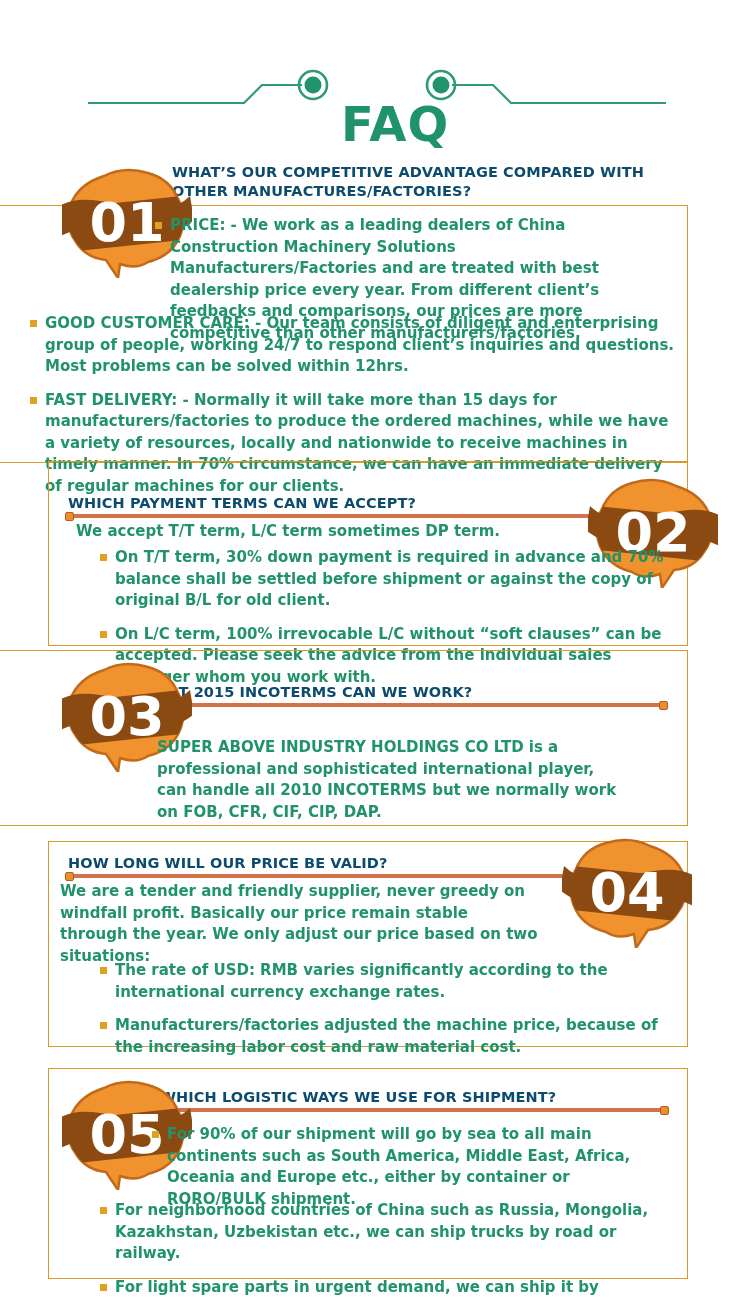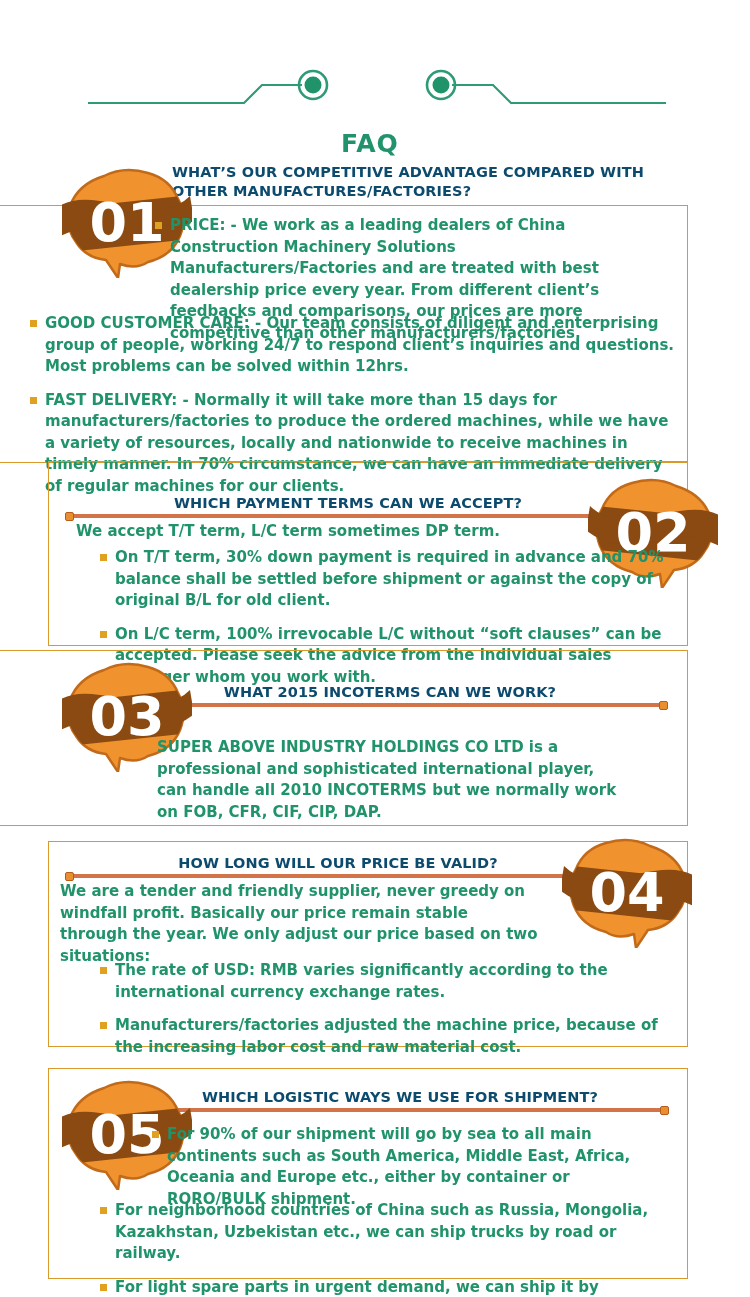--- a/index.html
+++ b/index.html
@@ -6,24 +6,23 @@
   body{
     width:750px;height:1297px;position:relative;overflow:hidden;
     font-family:"Liberation Sans", sans-serif;
     -webkit-font-smoothing:antialiased;
   }
   
   .faq-header{position:absolute;left:0;top:40px;width:750px;height:100px;}
   .faq-header svg{display:block;}
   .faq-title{
     position:absolute;left:341px;top:60px;
-    font-size:25px;font-weight:bold;letter-spacing:1px;
+    font-size:48px;font-weight:bold;letter-spacing:1px;
     color:#21936a;font-family:"DejaVu Sans", sans-serif;
     line-height:1;
-    margin-top:31px;
   }
   
   .box{position:absolute;border:1.5px solid #d99a2b;box-sizing:border-box;background:transparent;}
   .box.no-left{border-left:none;}
   
   .badge{position:absolute;width:130px;height:112px;}
   .badge svg{display:block;width:130px;height:112px;}
   .badge .num{
     position:absolute;left:0;top:0;width:130px;height:112px;
     display:flex;align-items:center;justify-content:center;
@@ -39,21 +38,21 @@
     background:#e8902f;border:1px solid #b85c1e;box-sizing:border-box;
   }
   .connector .dot.left{left:-2px;}
   .connector .dot.right{right:-2px;}
   
   .q{
     position:absolute;color:#0c4a6e;font-weight:bold;
     font-size:14.5px;line-height:19px;letter-spacing:0.1px;
     font-family:"DejaVu Sans", sans-serif;
   }
-  .q.center{text-align:center;}
+  .q.center{}
   
   .ans{
     position:absolute;color:#21936a;font-weight:bold;
     font-size:15px;line-height:21.5px;
     font-family:"DejaVu Sans", sans-serif;
   }
   ul.blist{list-style:none;margin:0;padding:0;}
   ul.blist li{position:relative;padding-left:15px;margin-bottom:12px;}
   ul.blist li:last-child{margin-bottom:0;}
   ul.blist li::before{

